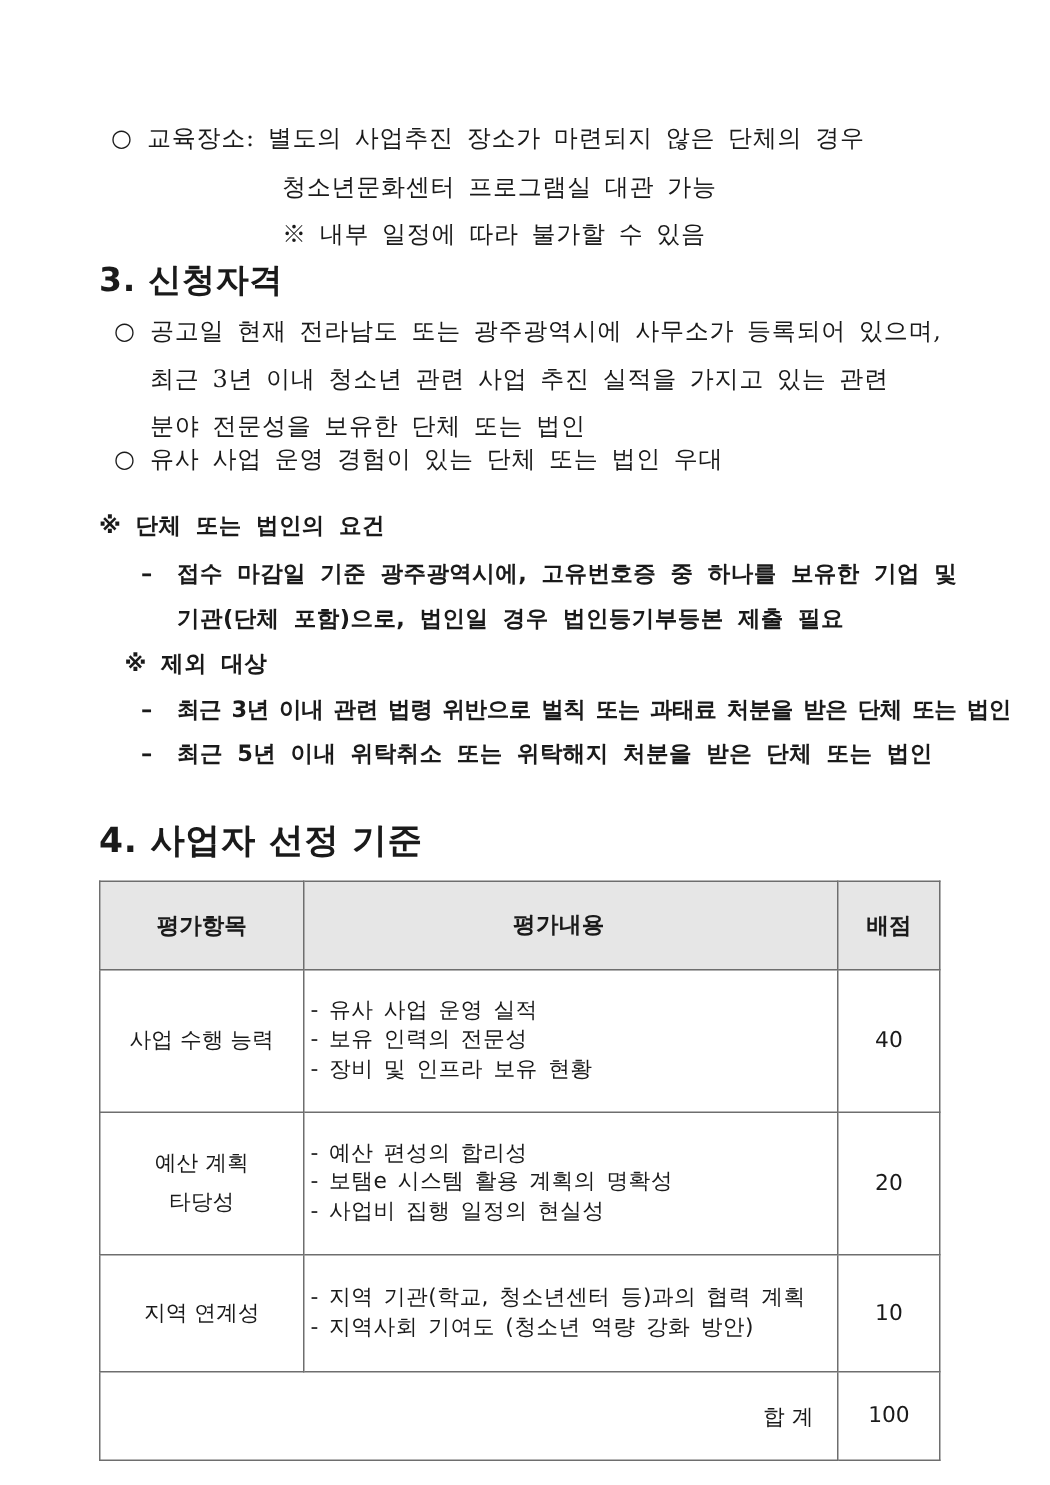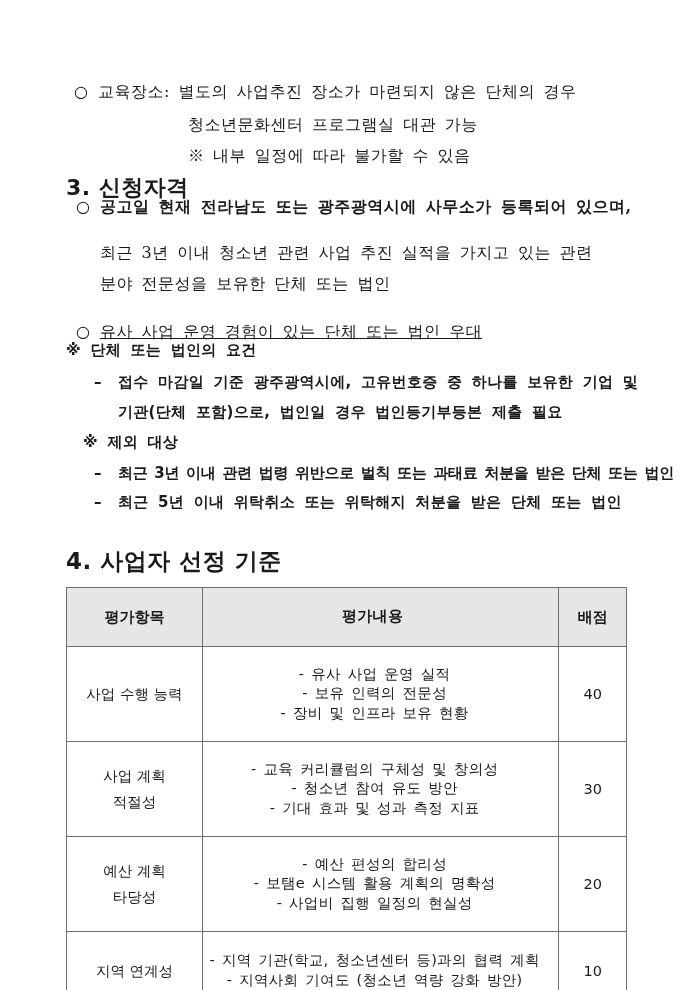--- a/index.html
+++ b/index.html
@@ -58,46 +58,46 @@
       padding: 16px;
     }
     table.criteria th {
       background: #e6e6e6;
       font-weight: bold;
       font-size: 15px;
       height: 21px;
       text-align: center;
     }
     .col-item { width: 133px; text-align: center; vertical-align: middle; line-height: 26px; }
-    .col-content { width: 358px; text-align: center; padding-left: 4px !important; vertical-align: middle; line-height: 19.5px; letter-spacing: 0.3px; word-spacing: 2px; }
+    .col-content { width: 358px; text-align: left; padding-left: 4px !important; vertical-align: middle; line-height: 19.5px; letter-spacing: 0.3px; word-spacing: 2px; }
     .col-score { width: 66px; text-align: center; vertical-align: middle; }
     .row-tall td { height: 62px; }
     .row-mid td { height: 45px; }
     .row-total td { height: 26px; }
     .content-line { display: block; white-space: nowrap; }
   </style>
 </head>
 <body>
 
 <div class="line" style="left:74px; top:82px;">
   <span class="bullet">○</span><span>교육장소:</span>
   <span>별도의 사업추진 장소가 마련되지 않은 단체의 경우</span>
 </div>
 <div class="line" style="left:188px; top:115px;">청소년문화센터 프로그램실 대관 가능</div>
 <div class="line" style="left:188px; top:146px;">※ 내부 일정에 따라 불가할 수 있음</div>
 
 <div class="heading" style="left:66px; top:174px;">3. 신청자격</div>
 
-<div class="line" style="left:76px; top:197px;font-weight:bold;">
+<div class="line" style="left:76px; top:211px;">
   <span class="bullet">○</span><span>공고일 현재 전라남도 또는 광주광역시에 사무소가 등록되어 있으며,</span>
 </div>
 <div class="line" style="left:100px; top:243px;">최근 3년 이내 청소년 관련 사업 추진 실적을 가지고 있는 관련</div>
 <div class="line" style="left:100px; top:274px;">분야 전문성을 보유한 단체 또는 법인</div>
 
-<div class="line" style="left:76px; top:322px;text-decoration:underline;">
+<div class="line" style="left:76px; top:296px;">
   <span class="bullet">○</span><span>유사 사업 운영 경험이 있는 단체 또는 법인 우대</span>
 </div>
 
 <div class="line hand" style="left:66px; top:340px;">※ 단체 또는 법인의 요건</div>
 <div class="line hand" style="left:94px; top:372px;">
   <span class="bullet">–</span><span>접수 마감일 기준 광주광역시에, 고유번호증 중 하나를 보유한 기업 및</span>
 </div>
 <div class="line hand" style="left:118px; top:402px;">기관(단체 포함)으로, 법인일 경우 법인등기부등본 제출 필요</div>
 
 <div class="line hand" style="left:66px; top:432px;margin-left:17px;">※ 제외 대상</div>
@@ -125,32 +125,20 @@
       </td>
       <td class="col-content">
         <span class="content-line">- 유사 사업 운영 실적</span>
         <span class="content-line">- 보유 인력의 전문성</span>
         <span class="content-line">- 장비 및 인프라 보유 현황</span>
       </td>
       <td class="col-score">40</td>
     </tr>
     <tr class="row-tall">
       <td class="col-item">
-        <span class="content-line">사업 계획</span>
-        <span class="content-line">적절성</span>
-      </td>
-      <td class="col-content">
-        <span class="content-line">- 교육 커리큘럼의 구체성 및 창의성</span>
-        <span class="content-line">- 청소년 참여 유도 방안</span>
-        <span class="content-line">- 기대 효과 및 성과 측정 지표</span>
-      </td>
-      <td class="col-score">30</td>
-    </tr>
-    <tr class="row-tall">
-      <td class="col-item">
         <span class="content-line">예산 계획</span>
         <span class="content-line">타당성</span>
       </td>
       <td class="col-content">
         <span class="content-line">- 예산 편성의 합리성</span>
         <span class="content-line">- 보탬e 시스템 활용 계획의 명확성</span>
         <span class="content-line">- 사업비 집행 일정의 현실성</span>
       </td>
       <td class="col-score">20</td>
     </tr>

